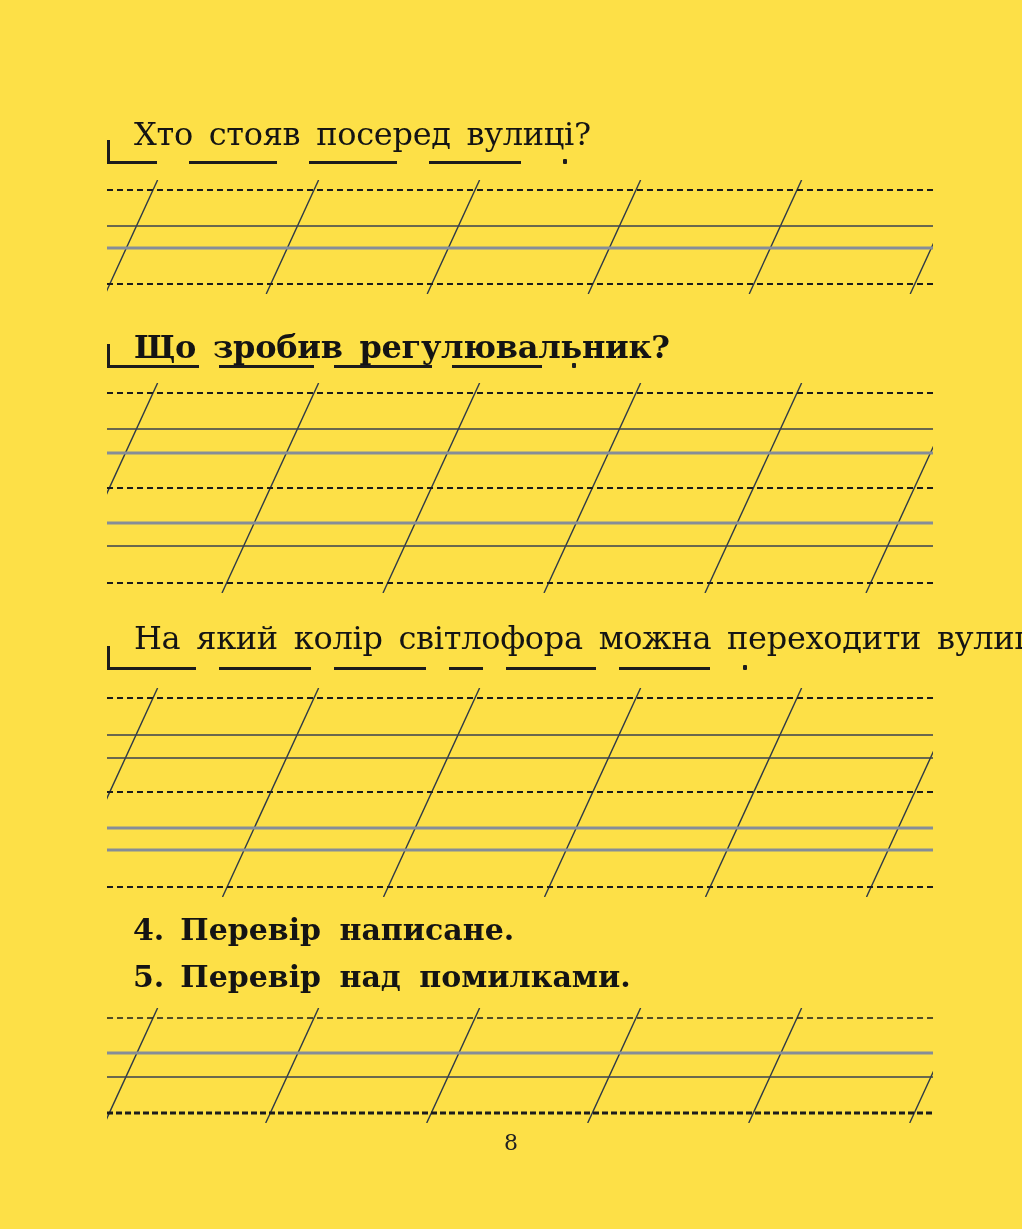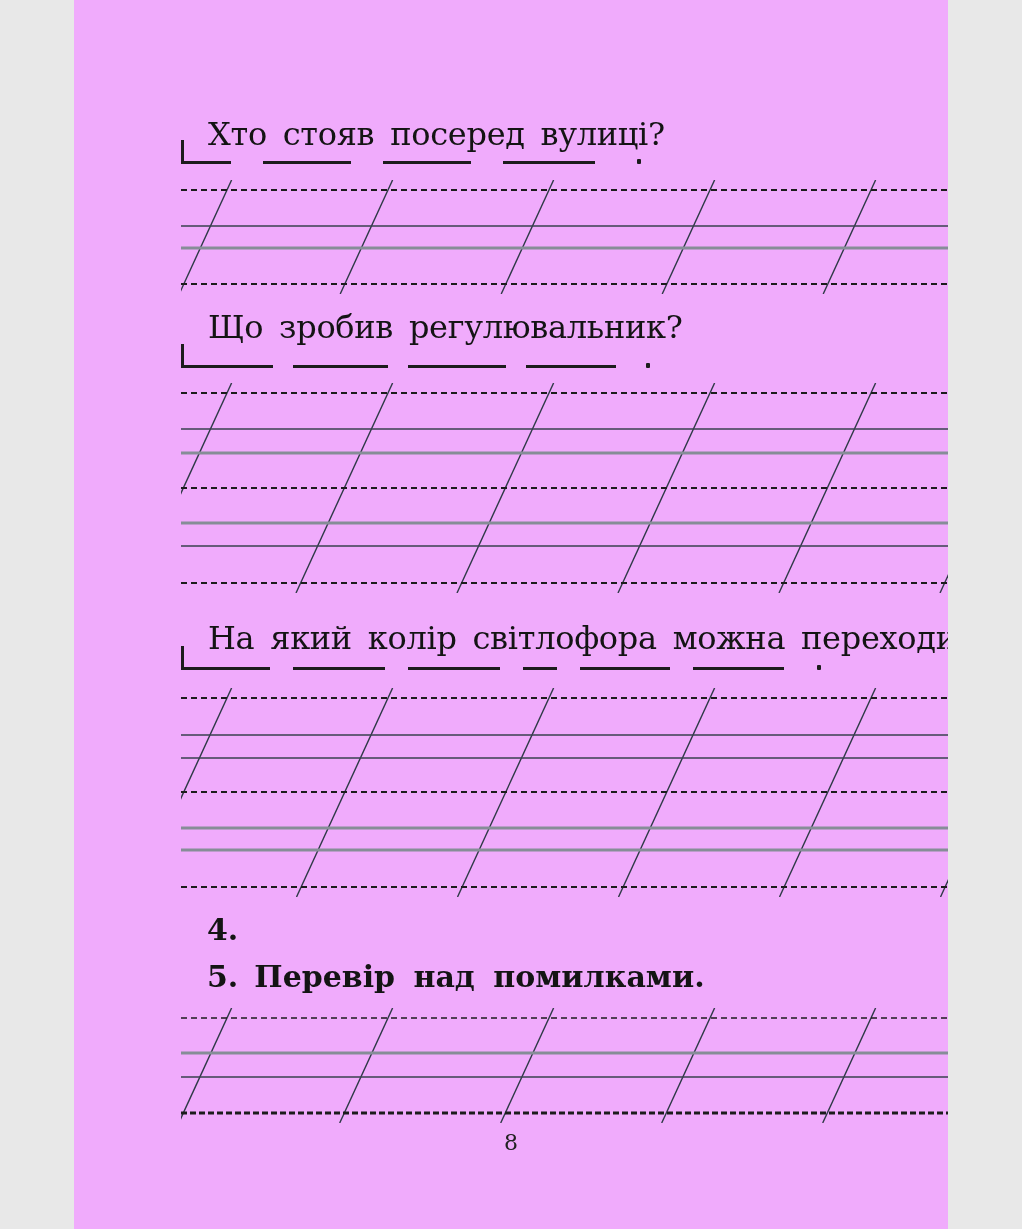--- a/index.html
+++ b/index.html
@@ -1,33 +1,33 @@
 <!DOCTYPE html>
 <html><head>
 <meta charset="utf-8">
 <style>
   html,body{margin:0;padding:0;background:#e8e8e8;}
   .page{
     position:relative;
-    width:874px;height:1229px;
+    width:1022px;height:1229px;
     margin:0 auto;
-    background:#f0abfc;
+    background:#fde047;
     font-family:"DejaVu Serif","Liberation Serif",serif;
     color:#141414;
     overflow:hidden;
   }
   .q-text{
     position:absolute;left:134px;
     font-size:32px;line-height:1.2;
     letter-spacing:-0.3px;word-spacing:6px;
     white-space:nowrap;
     color:#141414;
   }
   .q1-text{top:115px;}
-  .q2-text{top:308px;}
+  .q2-text{top:328px;font-weight:bold;}
   .q3-text{top:619px;}
   .blanks{
     position:absolute;left:107px;height:27px;
     display:flex;align-items:flex-end;
   }
   .q1-blanks{top:137px;}
   .q2-blanks{top:341px;}
   .q3-blanks{top:643px;}
   .blank-seg{
     border-bottom:3px solid #1c1c1c;
@@ -128,20 +128,21 @@
       <line x1="0" x2="826" y1="47" y2="47" stroke="#39414f" stroke-width="1.6"></line>
       <line x1="0" x2="826" y1="70" y2="70" stroke="#39414f" stroke-width="1.6"></line>
       <line x1="0" x2="826" y1="104" y2="104" stroke="#1c1c1c" stroke-width="2" stroke-dasharray="6 4"></line>
       <line x1="0" x2="826" y1="140" y2="140" stroke="#868d97" stroke-width="3"></line>
       <line x1="0" x2="826" y1="162" y2="162" stroke="#868d97" stroke-width="3"></line>
       <line x1="0" x2="826" y1="199" y2="199" stroke="#1c1c1c" stroke-width="2" stroke-dasharray="6 4"></line>
     </svg>
 
   <div class="task task1">
     <span class="t-num">4.</span>
+    <span class="t-text">Перевір написане.</span>
   </div>
   <div class="task task2">
     <span class="t-num">5.</span>
     <span class="t-text">Перевір над помилками.</span>
   </div>
 
   <svg class="ruled" width="826" height="115" viewBox="0 0 826 115" style="top: 1008px;">
       <line x1="50.6" y1="0" x2="-2.3" y2="115" stroke="#2e3947" stroke-width="1.4"></line>
       <line x1="211.6" y1="0" x2="158.7" y2="115" stroke="#2e3947" stroke-width="1.4"></line>
       <line x1="372.6" y1="0" x2="319.7" y2="115" stroke="#2e3947" stroke-width="1.4"></line>

